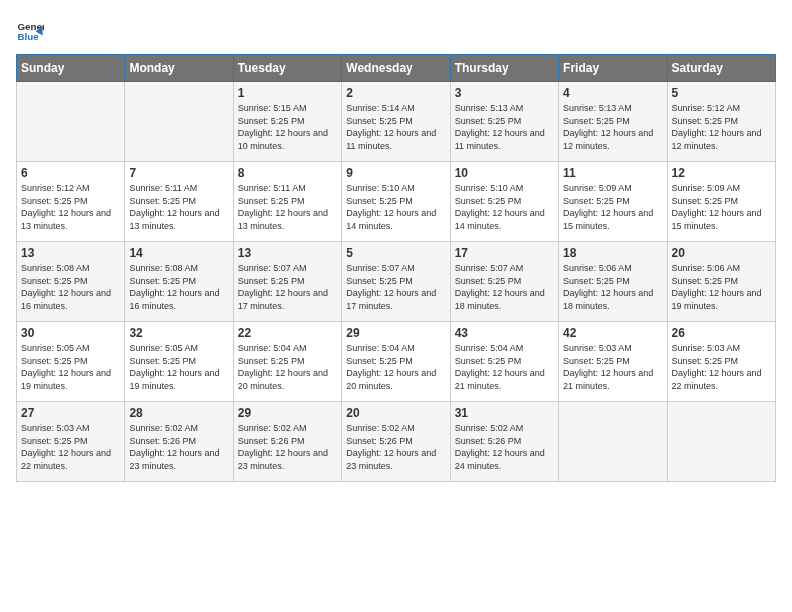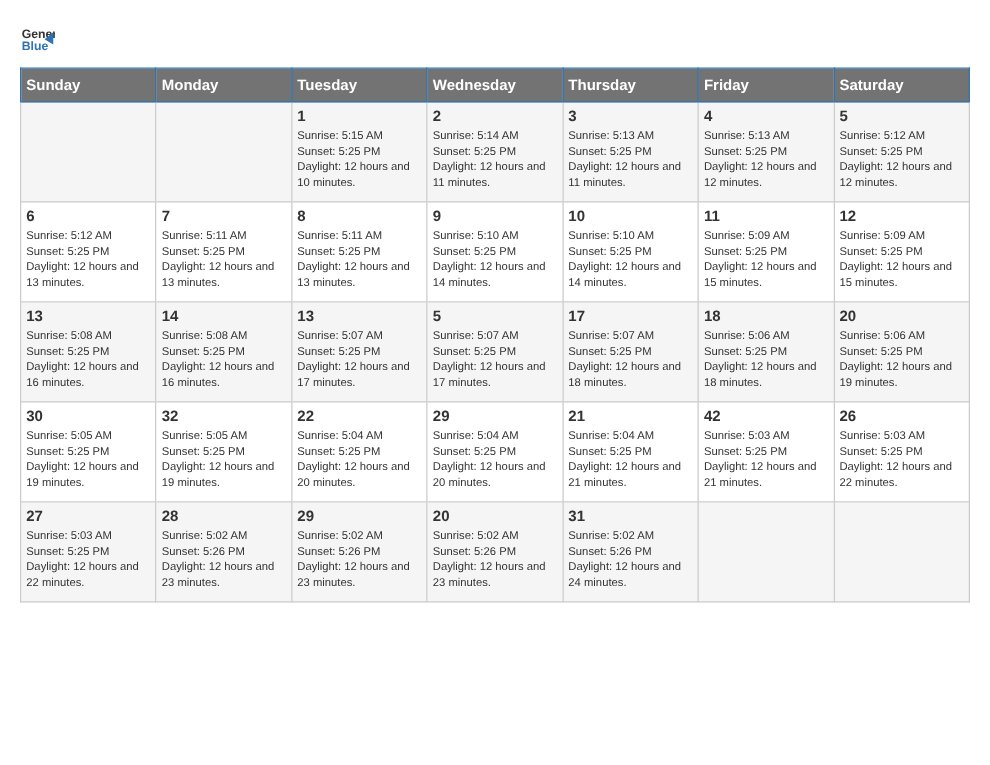--- a/index.html
+++ b/index.html
@@ -208,21 +208,21 @@
         </td>
         <td>
           <span class="day-number">22</span>
           <div class="day-info">Sunrise: 5:04 AM<br>Sunset: 5:25 PM<br>Daylight: 12 hours and 20 minutes.</div>
         </td>
         <td>
           <span class="day-number">29</span>
           <div class="day-info">Sunrise: 5:04 AM<br>Sunset: 5:25 PM<br>Daylight: 12 hours and 20 minutes.</div>
         </td>
         <td>
-          <span class="day-number">21</span>
+          <span class="day-number">43</span>
           <div class="day-info">Sunrise: 5:04 AM<br>Sunset: 5:25 PM<br>Daylight: 12 hours and 21 minutes.</div>
         </td>
         <td>
           <span class="day-number">42</span>
           <div class="day-info">Sunrise: 5:03 AM<br>Sunset: 5:25 PM<br>Daylight: 12 hours and 21 minutes.</div>
         </td>
         <td>
           <span class="day-number">26</span>
           <div class="day-info">Sunrise: 5:03 AM<br>Sunset: 5:25 PM<br>Daylight: 12 hours and 22 minutes.</div>
         </td>

